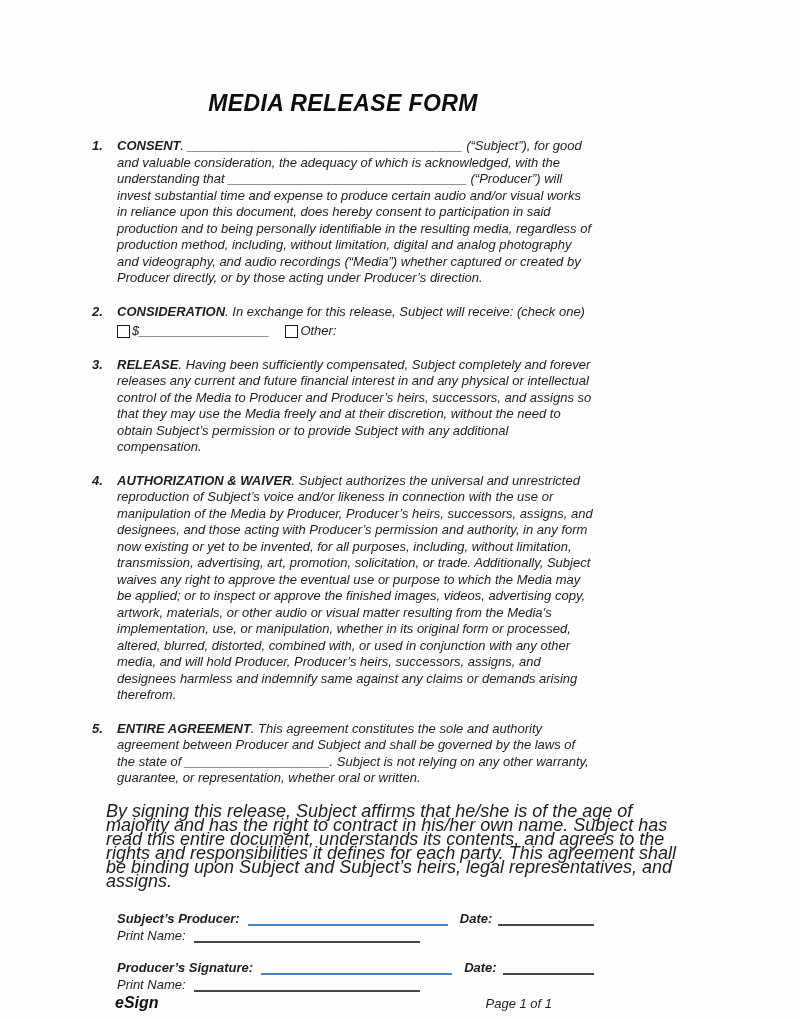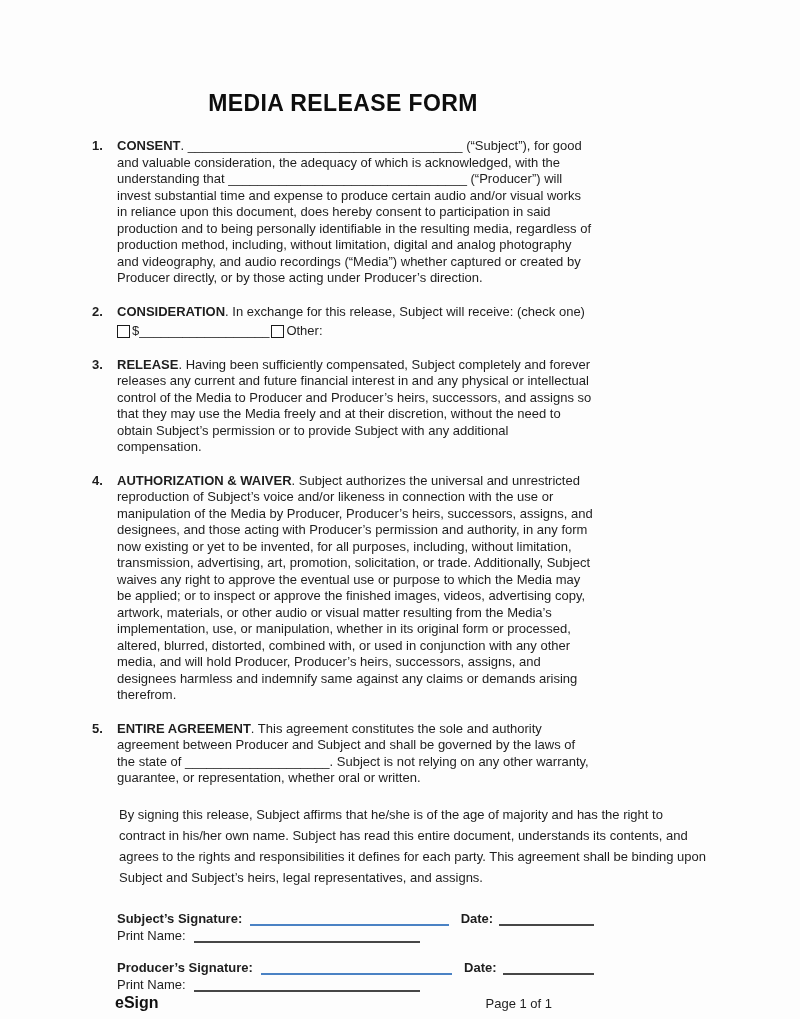--- a/index.html
+++ b/index.html
@@ -13,20 +13,21 @@
     overflow: hidden;
     font-family: "Liberation Sans", "DejaVu Sans", sans-serif;
     color: #1e1e1e;
     position: relative;
     background: #fdfdfd;
   }
   .page {
     position: relative;
     width: 684px;
     height: 1019px;
+    font-style: italic;
   }
   .content {
     padding: 90px 90px 0 92px; 
   }
   .doc-title {
     margin: 0 0 22px 0;
     text-align: center;
     font-size: 23px;
     line-height: 26px;
     font-weight: bold;
@@ -61,26 +62,26 @@
     height: 11px;
     border: 1.5px solid #1a1a1a;
     background: #fff;
     margin-right: 2px;
     flex-shrink: 0;
   }
   .check-option {
     display: inline-flex;
     align-items: center;
   }
-  .check-option + .check-option { margin-left: 2px; }
+  .check-option + .check-option { margin-left: 16px; }
   .closing {
-    margin: 0 0 0 27px;
+    margin: 0 0 0 14px;
     width: 593px;
-    font-size: 13px;
-    line-height: 21px;
+    font-size: 18px;
+    line-height: 14px;
   }
   .sig-block {
     margin: 22px 0 0 25px;
     font-size: 13px;
   }
   .sig-row {
     display: flex;
     align-items: flex-end;
     line-height: 17px;
   }
@@ -175,21 +176,21 @@
       <span class="sec-num">5.</span>
       <span class="sec-body"><span class="sec-heading">ENTIRE AGREEMENT</span><span>. This agreement constitutes the sole and authority agreement between Producer and Subject and shall be governed by the laws of the state of ____________________. Subject is not relying on any other warranty, guarantee, or representation, whether oral or written.</span></span>
     </div>
 
     <p class="closing">By signing this release, Subject affirms that he/she is of the age of majority and has the right to contract in his/her own name. Subject has read this entire document, understands its contents, and agrees to the rights and responsibilities it defines for each party. This agreement shall be binding upon Subject and Subject’s heirs, legal representatives, and assigns.</p>
 
     <div class="sig-block">
 
       <div class="sig-group">
         <div class="sig-row">
-          <span class="sig-label">Subject’s Signature:</span>
+          <span class="sig-label">Subject’s Producer:</span>
           <span class="sig-line"></span>
           <span class="sig-label">Date:</span>
           <span class="date-line"></span>
         </div>
         <div class="print-row">
           <span class="print-label">Print Name:</span>
           <span class="print-line"></span>
         </div>
       </div>
 

